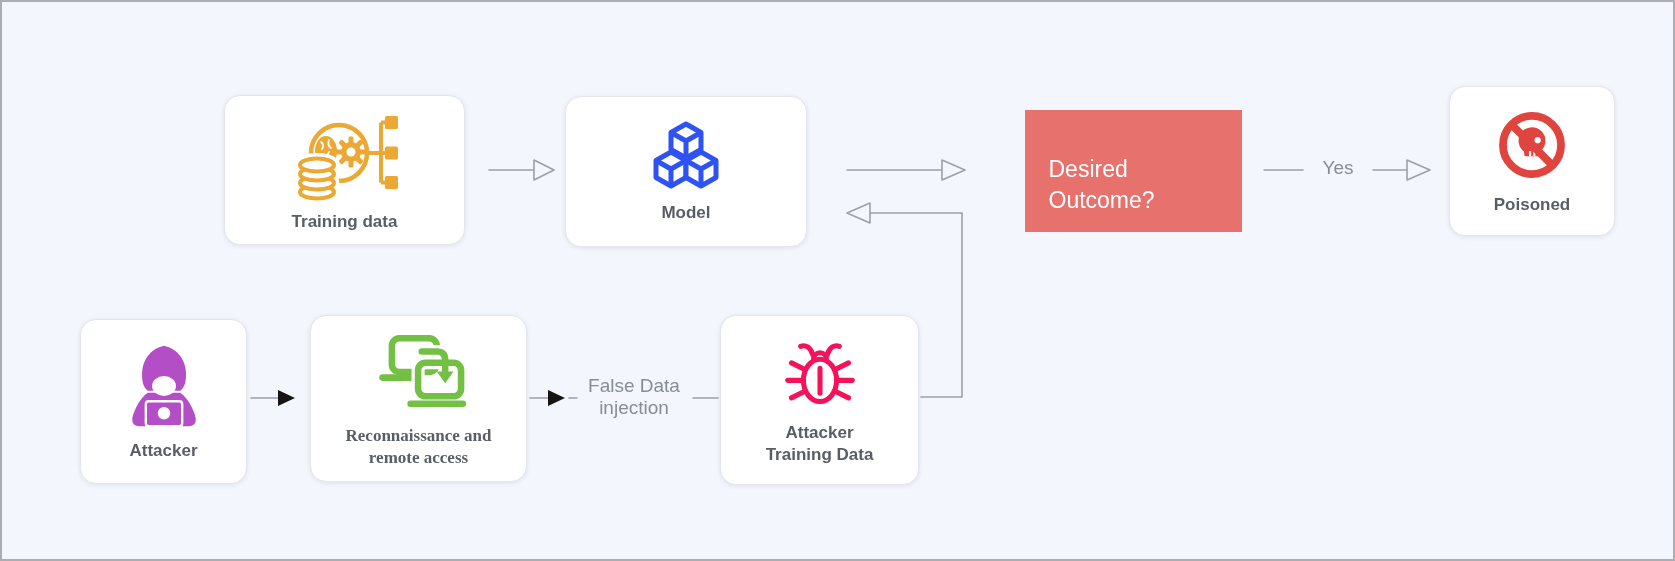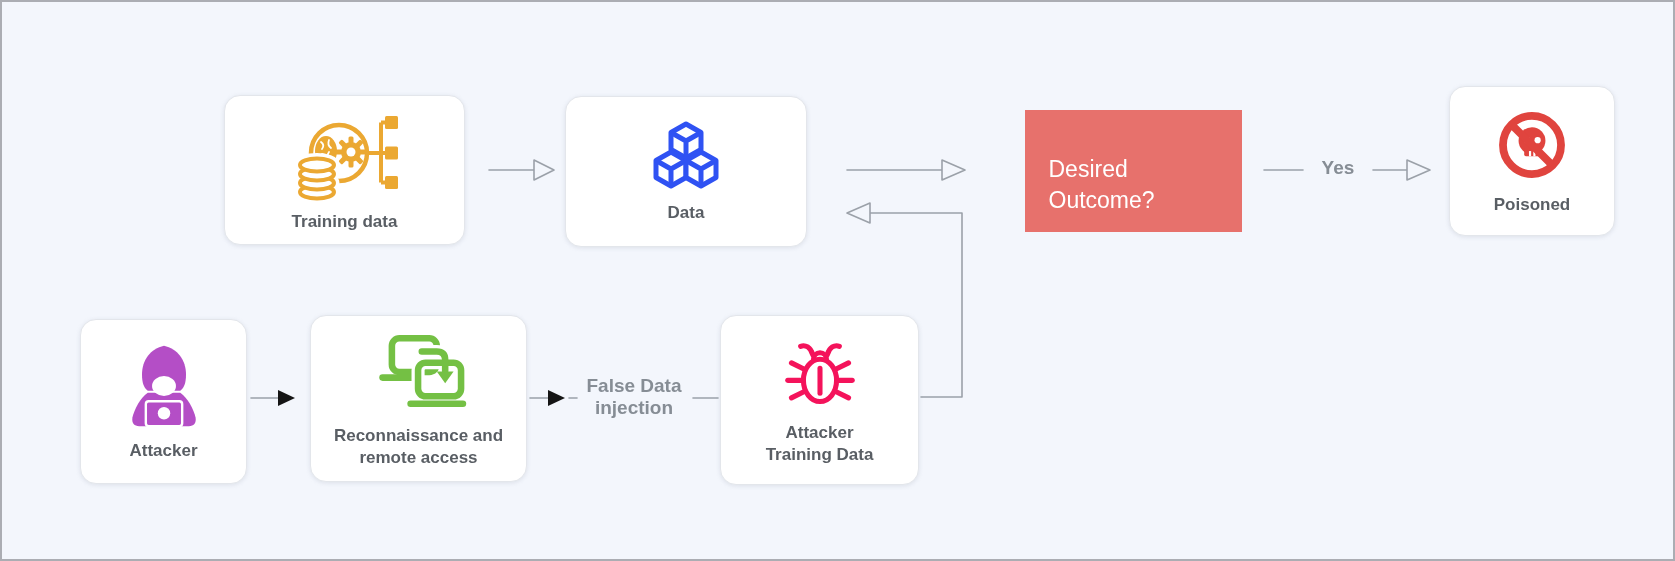--- a/index.html
+++ b/index.html
@@ -30,26 +30,26 @@
   #card-training{left:222px;top:93px;width:241px;height:150px;}
   #card-model{left:563px;top:94px;width:242px;height:151px;}
   #card-outcome{
     left:1023px;top:108px;width:217px;height:122px;
     background:#E7716C;border:none;border-radius:0;box-shadow:none;
     position:absolute;display:flex;align-items:center;justify-content:center;
   }
   #card-outcome .label{color:#FFFFFF;font-size:23px;line-height:31px;max-width:170px;margin-top:28px;}
   #card-poisoned{left:1447px;top:84px;width:166px;height:150px;justify-content:center;}
   #card-attacker{left:78px;top:317px;width:167px;height:165px;}
-  #card-recon{left:308px;top:313px;width:217px;height:167px;}
+  #card-recon{left:308px;top:313px;width:217px;height:167px;font-family:Liberation Serif, serif;}
   #card-recon .label{max-width:190px;}
   #card-malicious{left:718px;top:313px;width:199px;height:170px;}
   #card-malicious .label{max-width:130px;}
   .edge-label{
-    position:absolute;font-weight:700;color:#868D95;text-align:center;
+    position:absolute;font-weight:400;color:#868D95;text-align:center;
   }
   #label-yes{left:1303px;top:155px;width:66px;font-size:19px;}
   #label-false-data{left:567px;top:373px;width:130px;font-size:19px;line-height:22px;}
 </style>
 </head>
 <body>
 
 <div id="canvas">
 
   <svg id="connectors" viewBox="0 0 1675 561">
@@ -143,21 +143,21 @@
         <g>
           <polygon points="30,32 45,40.5 45,57.5 30,66 15,57.5 15,40.5"></polygon>
           <path d="M15,40.5 L30,49 L45,40.5 M30,49 L30,66" fill="none"></path>
         </g>
         <g>
           <polygon points="60,32 75,40.5 75,57.5 60,66 45,57.5 45,40.5"></polygon>
           <path d="M45,40.5 L60,49 L75,40.5 M60,49 L60,66" fill="none"></path>
         </g>
       </g>
     </svg>
-    <div class="label">Data</div>
+    <div class="label">Model</div>
   </div>
 
   <div id="card-outcome">
     <div class="label">Desired Outcome?</div>
   </div>
 
   <div class="card" id="card-poisoned">
     <svg class="icon" width="78" height="78" viewBox="0 0 90 90">
       <g fill="#E0443E">
         <circle cx="45" cy="40" r="15.5"></circle>

